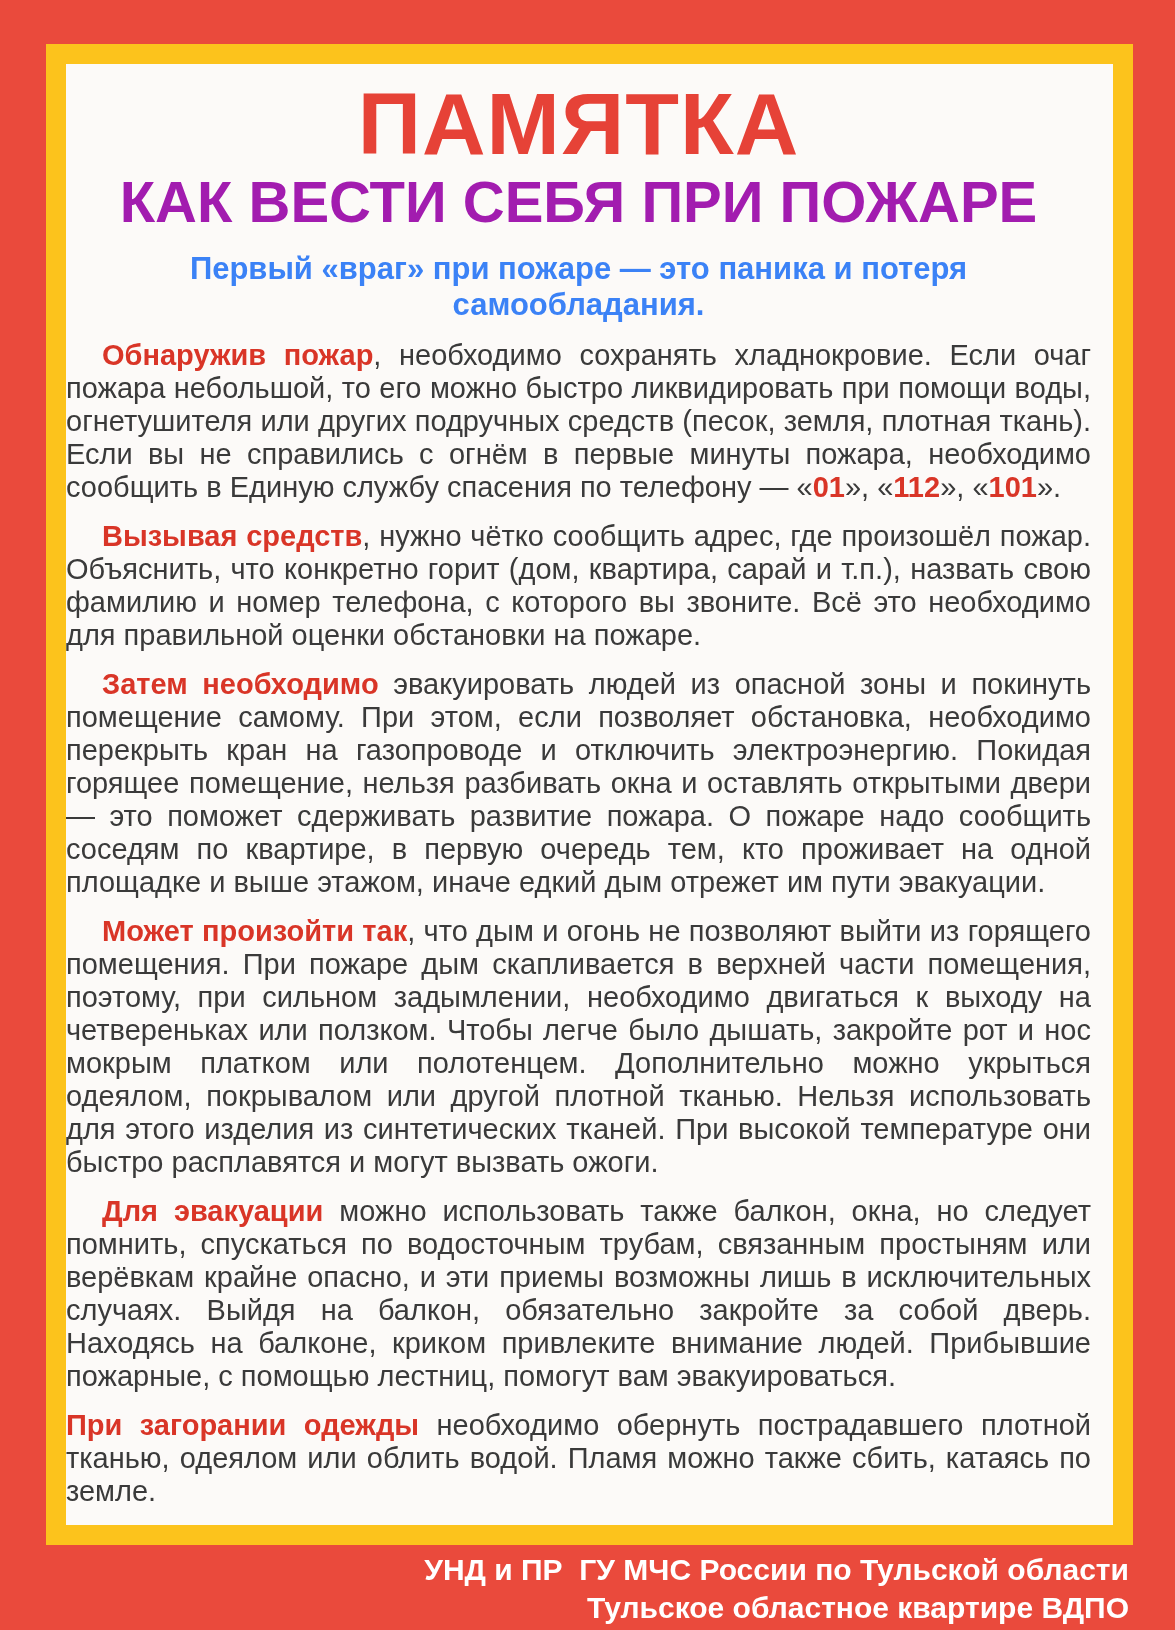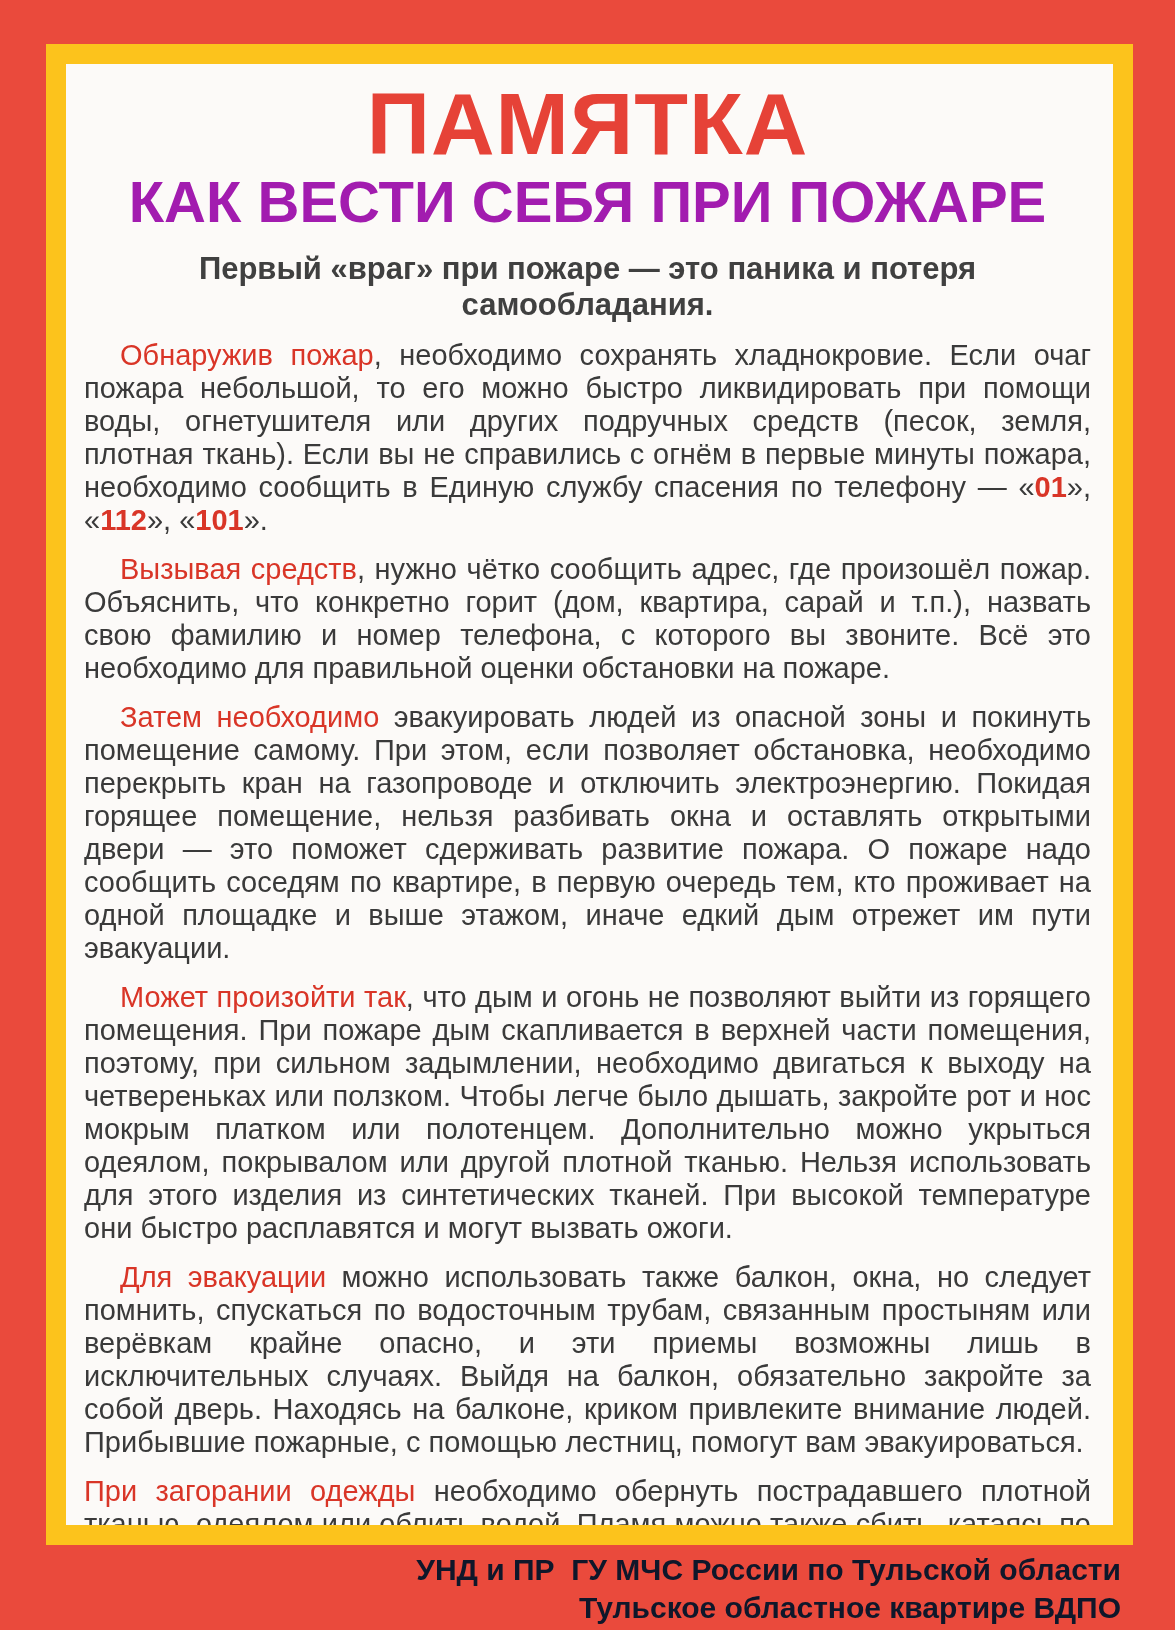--- a/index.html
+++ b/index.html
@@ -16,21 +16,21 @@
   }
   .panel {
     position: absolute;
     left: 46px;
     top: 44px;
     right: 42px;
     bottom: 85px;
     box-sizing: border-box;
     border: 20px solid #fcc31c;
     background: #fcfaf8;
-    padding: 10px 22px 0 18px;
+    padding: 10px 22px 0 0;
     overflow: hidden;
   }
   .title {
     margin: 6px 0 0 0;
     text-align: center;
     font-size: 88px;
     line-height: 1.0;
     font-weight: bold;
     letter-spacing: 1px;
     color: #e64237;
@@ -42,52 +42,52 @@
     line-height: 1.05;
     font-weight: bold;
     color: #a21caf;
   }
   .lead {
     margin: 18px 0 0 0;
     text-align: center;
     font-size: 31px;
     line-height: 36px;
     font-weight: bold;
-    color: #404040;
+    color: #3b82f6;
   }
   .para {
     margin: 16px 0 0 0;
     font-size: 29px;
     line-height: 33px;
     text-align: justify;
     text-indent: 36px;
     color: #3a3a3a;
   }
   .para.noindent {
     text-indent: 0;
   }
   .lead-in {
     color: #d93527;
-    font-weight: normal;
+    font-weight: bold;
   }
   .num {
     color: #d93527;
     font-weight: bold;
     margin-top: 44px;
   }
   .footer {
     position: absolute;
     left: 0;
-    right: 8px;
+    right: 0;
     bottom: 0;
     height: 85px;
     box-sizing: border-box;
     padding: 6px 46px 0 0;
     text-align: right;
-    color: #0f172a;
+    color: #ffffff;
     font-weight: bold;
     font-size: 30px;
     line-height: 38px;
   }
 </style>
 </head>
 <body>
 
 <div class="panel">
   <h1 class="title">ПАМЯТКА</h1>

